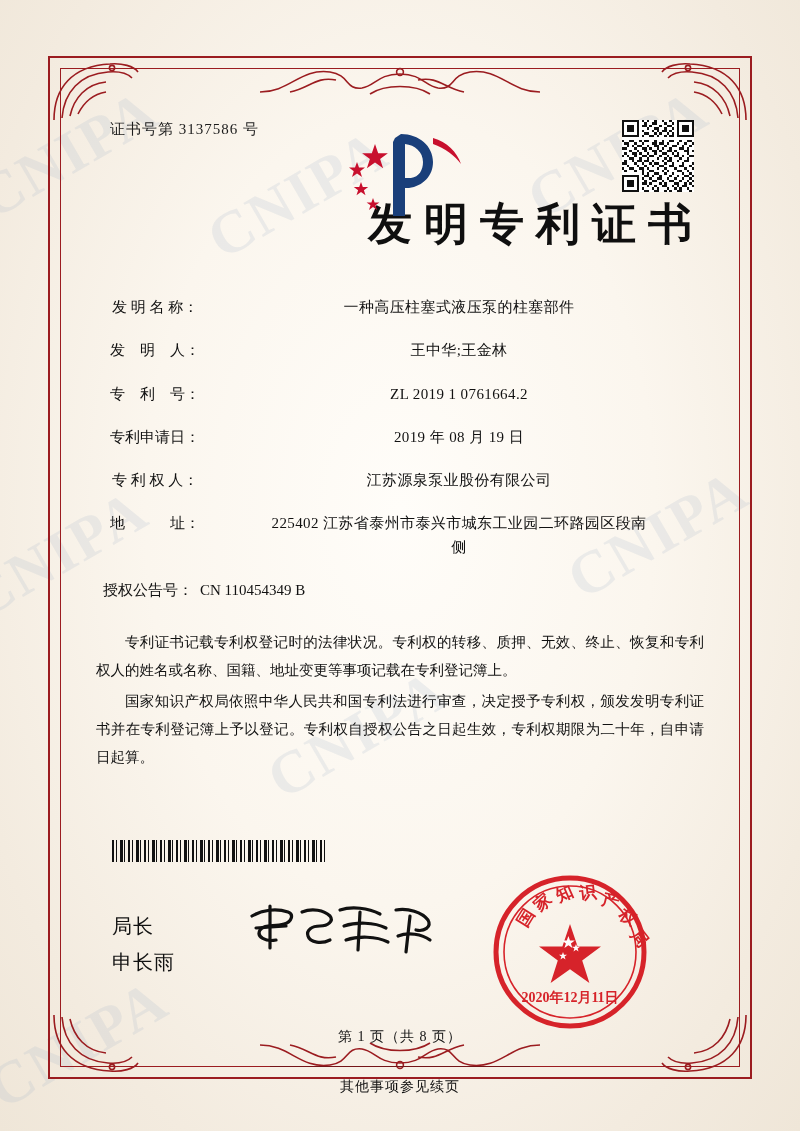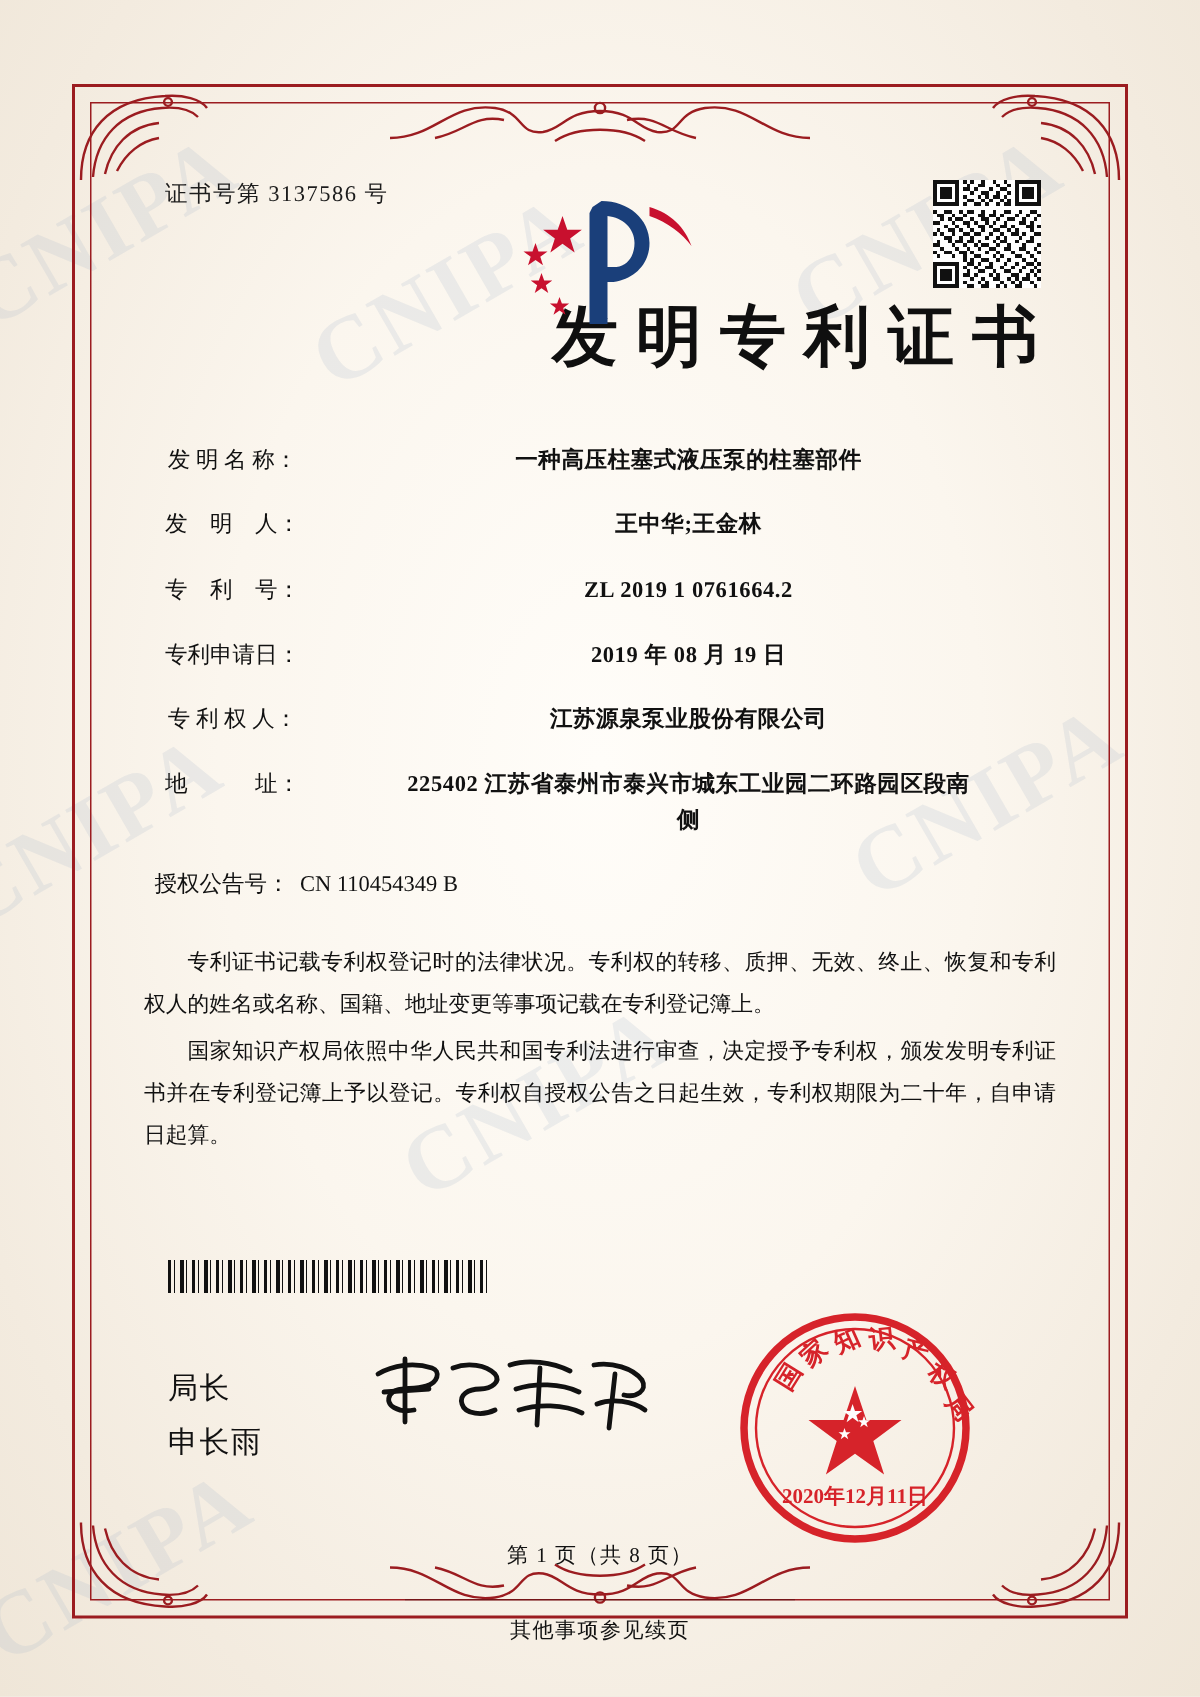--- a/index.html
+++ b/index.html
@@ -147,21 +147,20 @@
   }
   .f-label {
     width: 118px;
     flex: 0 0 118px;
     letter-spacing: 0px;
     white-space: pre;
   }
   .f-value {
     flex: 1;
     letter-spacing: 0.4px;
-    font-weight: bold;
   }
   .f-value .indent2 { display: block; }
   .inline-pair {
     display: flex;
     width: 100%;
   }
   .inline-pair .p1 { width: 300px; flex: 0 0 300px; display: flex; }
   .inline-pair .p2 { flex: 1; display: flex; }
   .inline-pair .lab { width: 118px; flex: 0 0 118px; white-space: pre; }
   .inline-pair .lab2 { width: 104px; flex: 0 0 104px; white-space: pre; }

